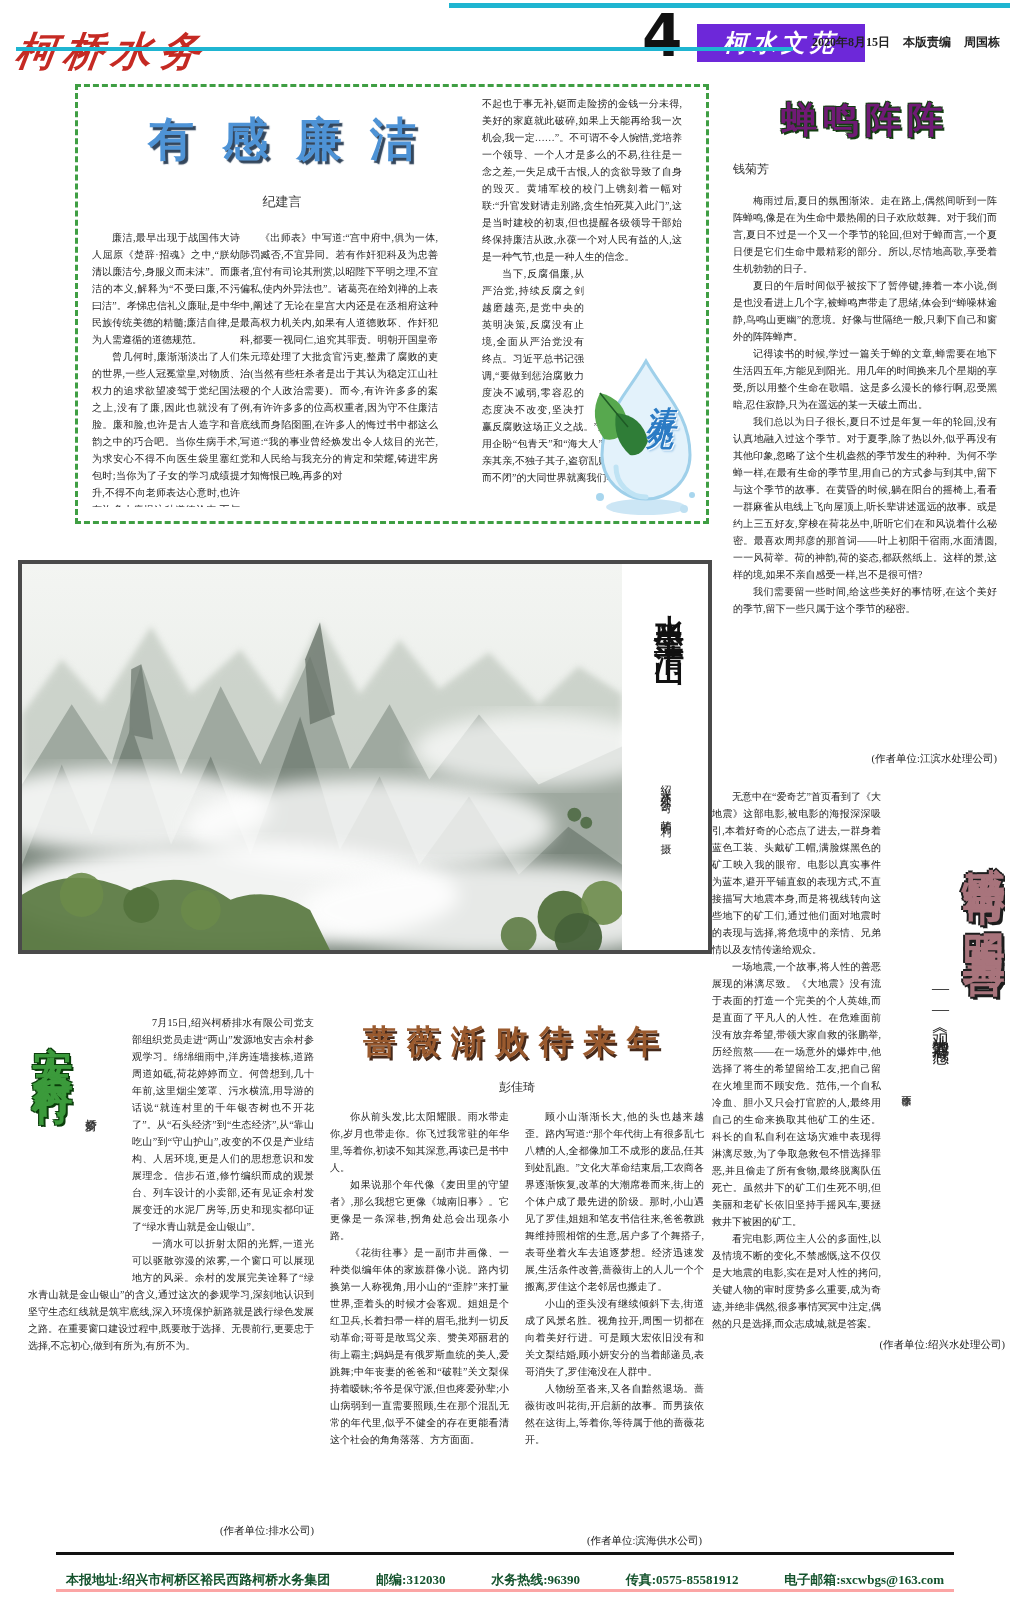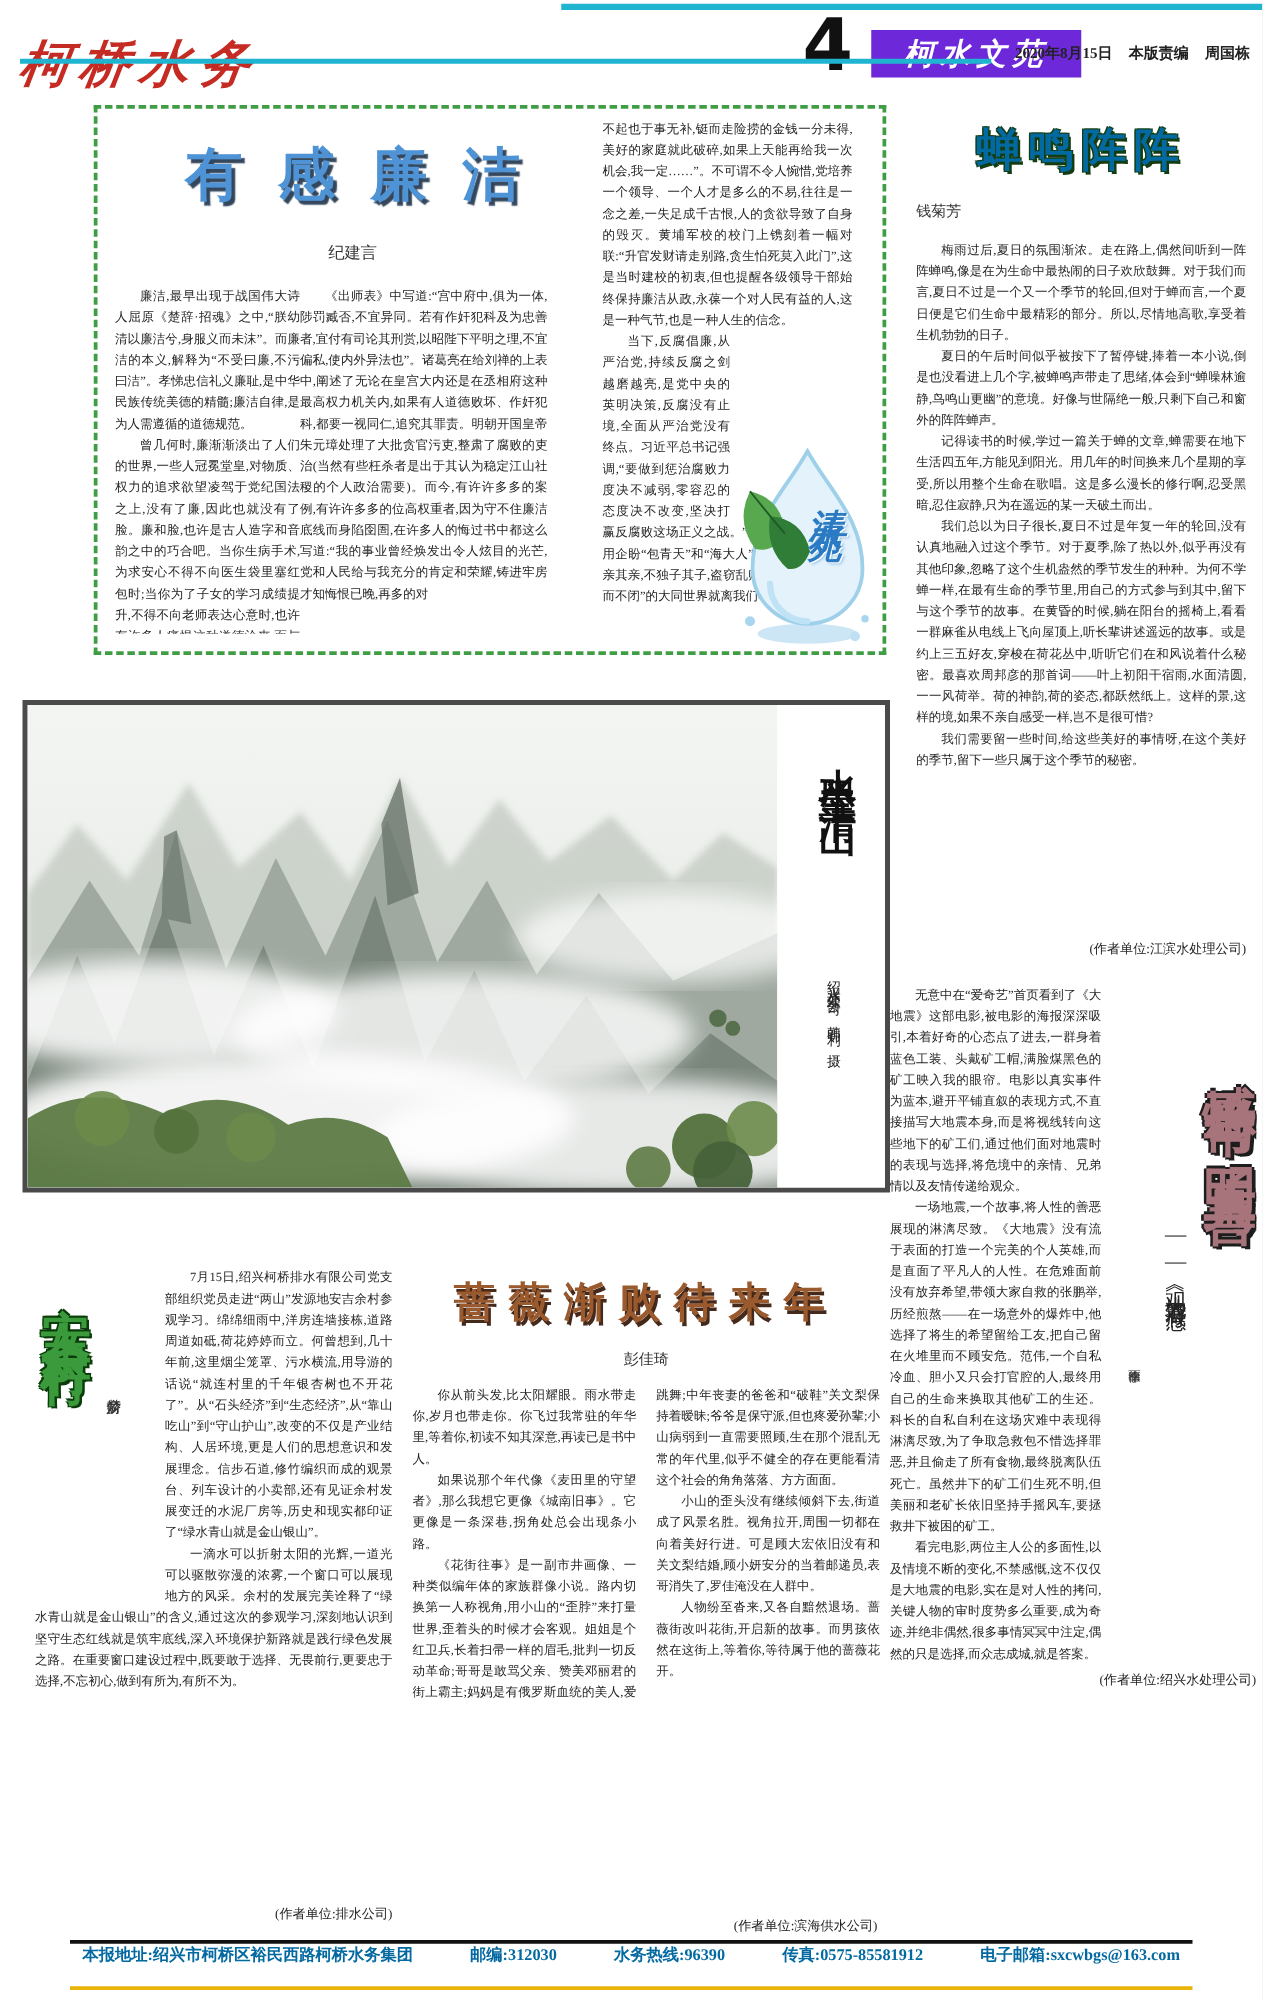--- a/index.html
+++ b/index.html
@@ -29,21 +29,21 @@
   .a-cols { display:flex; margin-top:18px; }
   .a-col1 { width:148px; height:278px; overflow:hidden; }
   .a-col2 { width:198px; height:278px; overflow:hidden; }
   .a-col3 { position:absolute; left:404px; top:8px; width:200px; height:416px; overflow:hidden;font-family:Liberation Serif, serif; }
   .deco-spacer { float:right; width:94px; height:152px; margin-left:4px; }
   .deco { position:absolute; right:0px; bottom:2px; width:120px; height:172px; }
   .deco-label { position:absolute; right:28px; top:38px; writing-mode:vertical-rl; text-orientation:upright; font-size:27px; font-weight:bold; font-style:italic; color:#2b7bc4; letter-spacing:8px; text-shadow:1px 1px 0 #fff, 2px 2px 2px #9cc6e8; }
 
   
   .art-b { position:absolute; left:733px; top:96px; width:264px; height:680px; }
-  .b-title { text-align:center; font-size:36px; font-weight:bold; letter-spacing:6px; color:#0369a1; text-shadow:-1px -1px 0 #143d12, 1px -1px 0 #143d12, -1px 1px 0 #143d12, 2px 2px 0 #143d12; }
+  .b-title { text-align:center; font-size:36px; font-weight:bold; letter-spacing:6px; color:#701a75; text-shadow:-1px -1px 0 #143d12, 1px -1px 0 #143d12, -1px 1px 0 #143d12, 2px 2px 0 #143d12; }
   .b-author { text-align:left; font-size:12px; margin:16px 0 14px; color:#333; }
   .b-body { height:556px; overflow:hidden; }
 
   
   .photo-frame { position:absolute; left:18px; top:560px; width:694px; height:394px; border:4px solid #4a4a4a; background:#fdfdfc; display:flex; }
   .photo-area { flex:1; overflow:hidden; }
   .photo-area svg { width:100%; height:100%; display:block; }
   .photo-side { width:86px; position:relative; background:#ffffff; }
   .photo-caption { position:absolute; left:26px; top:26px; writing-mode:vertical-rl; text-orientation:upright; font-size:30px; font-weight:bold; letter-spacing:10px; color:#111; font-family:"DejaVu Sans", sans-serif; }
   .photo-credit { position:absolute; left:36px; top:212px; writing-mode:vertical-rl; text-orientation:upright; font-size:11px; letter-spacing:3px; color:#222; }
@@ -64,21 +64,21 @@
 
   
   .art-f { position:absolute; left:712px; top:788px; width:293px; height:762px; }
   .f-float { float:right; width:118px; height:514px; margin-left:6px; position:relative; }
   .f-title { position:absolute; right:0; top:46px; writing-mode:vertical-rl; text-orientation:upright; font-size:42px; font-weight:bold; color:#a8747c; letter-spacing:4px; line-height:1; font-family:"DejaVu Sans", sans-serif; text-shadow:-2px 0 0 #1d1d1d, 2px 0 0 #1d1d1d, 0 -2px 0 #1d1d1d, 0 2px 0 #1d1d1d, 3px 3px 0 #1d1d1d; }
   .f-subtitle { position:absolute; right:56px; top:190px; writing-mode:vertical-rl; text-orientation:upright; font-size:17px; color:#222; letter-spacing:2px; }
   .f-author { position:absolute; right:90px; top:300px; writing-mode:vertical-rl; text-orientation:upright; font-size:10px; color:#333; }
   .f-body { height:738px; overflow:hidden; }
 
   
-  .footer { position:absolute; left:56px; top:1552px; width:898px; height:40px; border-top:3px solid #111; border-bottom:3px solid #eab308; display:flex; align-items:flex-start; justify-content:space-between; padding:0 10px; font-size:13px; font-weight:bold; color:#0369a1; }
+  .footer { position:absolute; left:56px; top:1552px; width:898px; height:40px; border-top:3px solid #111; border-bottom:3px solid #fca5a5; display:flex; align-items:flex-end; justify-content:space-between; padding:0 10px; font-size:13px; font-weight:bold; color:#14532d; }
 </style>
 </head>
 <body>
 
 <div class="page">
 
   <div>
     <div class="masthead">柯桥水务</div>
     <div class="rule-top-right"></div>
     <div class="page-num">4</div>
@@ -196,20 +196,21 @@
     <div class="byline">(作者单位:排水公司)</div>
   </div>
 
   <div class="art-e">
     <div class="e-title">蔷薇渐败待来年</div>
     <div class="e-author">彭佳琦</div>
     <div class="e-body btxt">
       <p>你从前头发,比太阳耀眼。雨水带走你,岁月也带走你。你飞过我常驻的年华里,等着你,初读不知其深意,再读已是书中人。</p>
       <p>如果说那个年代像《麦田里的守望者》,那么我想它更像《城南旧事》。它更像是一条深巷,拐角处总会出现条小路。</p>
       <p>《花街往事》是一副市井画像、一种类似编年体的家族群像小说。路内切换第一人称视角,用小山的“歪脖”来打量世界,歪着头的时候才会客观。姐姐是个红卫兵,长着扫帚一样的眉毛,批判一切反动革命;哥哥是敢骂父亲、赞美邓丽君的街上霸主;妈妈是有俄罗斯血统的美人,爱跳舞;中年丧妻的爸爸和“破鞋”关文梨保持着暧昧;爷爷是保守派,但也疼爱孙辈;小山病弱到一直需要照顾,生在那个混乱无常的年代里,似乎不健全的存在更能看清这个社会的角角落落、方方面面。</p>
+      <p>顾小山渐渐长大,他的头也越来越歪。路内写道:“那个年代街上有很多乱七八糟的人,全都像加工不成形的废品,任其到处乱跑。”文化大革命结束后,工农商各界逐渐恢复,改革的大潮席卷而来,街上的个体户成了最先进的阶级。那时,小山遇见了罗佳,姐姐和笔友书信往来,爸爸教跳舞维持照相馆的生意,居户多了个舞搭子,表哥坐着火车去追逐梦想。经济迅速发展,生活条件改善,蔷薇街上的人儿一个个搬离,罗佳这个老邻居也搬走了。</p>
       <p>小山的歪头没有继续倾斜下去,街道成了风景名胜。视角拉开,周围一切都在向着美好行进。可是顾大宏依旧没有和关文梨结婚,顾小妍安分的当着邮递员,表哥消失了,罗佳淹没在人群中。</p>
       <p>人物纷至沓来,又各自黯然退场。蔷薇街改叫花街,开启新的故事。而男孩依然在这街上,等着你,等待属于他的蔷薇花开。</p>
     </div>
     <div class="e-byline">(作者单位:滨海供水公司)</div>
   </div>
 
   <div class="art-f">
     <div class="f-body btxt">
       <div class="f-float">
         <div class="f-title">感悟平与常　明了真与善</div>

